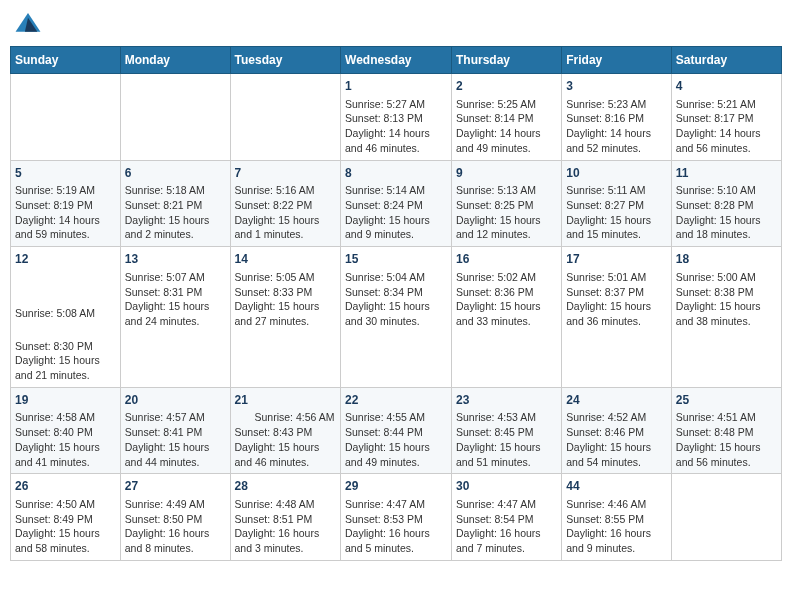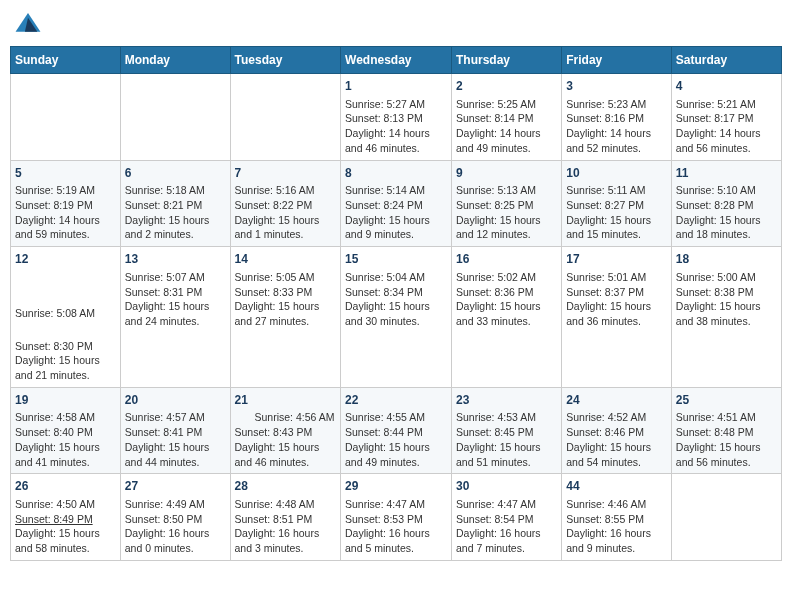--- a/index.html
+++ b/index.html
@@ -305,30 +305,30 @@
           <span style="display: block;">Sunrise: 4:51 AM</span>
           <span style="display: block;">Sunset: 8:48 PM</span>
           <span style="display: block;">Daylight: 15 hours</span>
           <span style="display: block;">and 56 minutes.</span>
         </td>
       </tr>
       <tr>
         <td>
           <span class="day-number">26</span>
           <span style="display: block;">Sunrise: 4:50 AM</span>
-          <span style="display: block; text-decoration: underline;">Sunset: 8:49 PM</span>
+          <span style="display: block;">Sunset: 8:49 PM</span>
           <span style="display: block;">Daylight: 15 hours</span>
           <span style="display: block;">and 58 minutes.</span>
         </td>
         <td>
           <span class="day-number">27</span>
           <span style="display: block;">Sunrise: 4:49 AM</span>
           <span style="display: block;">Sunset: 8:50 PM</span>
           <span style="display: block;">Daylight: 16 hours</span>
-          <span style="display: block;">and 0 minutes.</span>
+          <span style="display: block;">and 8 minutes.</span>
         </td>
         <td>
           <span class="day-number">28</span>
           <span style="display: block;">Sunrise: 4:48 AM</span>
           <span style="display: block;">Sunset: 8:51 PM</span>
           <span style="display: block;">Daylight: 16 hours</span>
           <span style="display: block;">and 3 minutes.</span>
         </td>
         <td>
           <span class="day-number">29</span>

